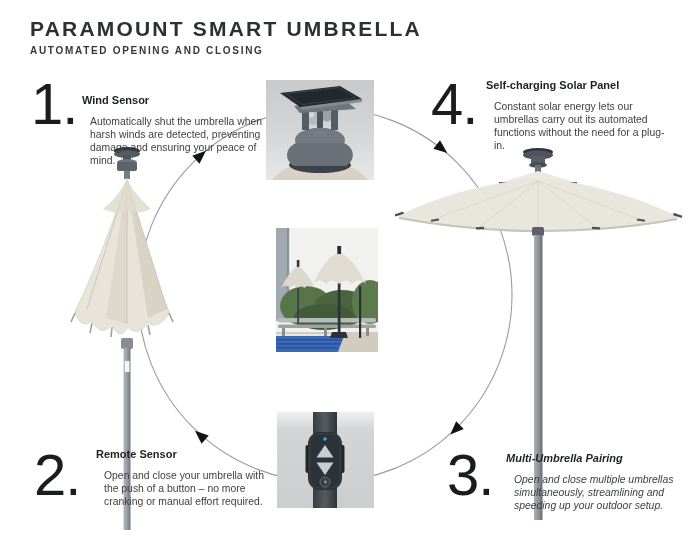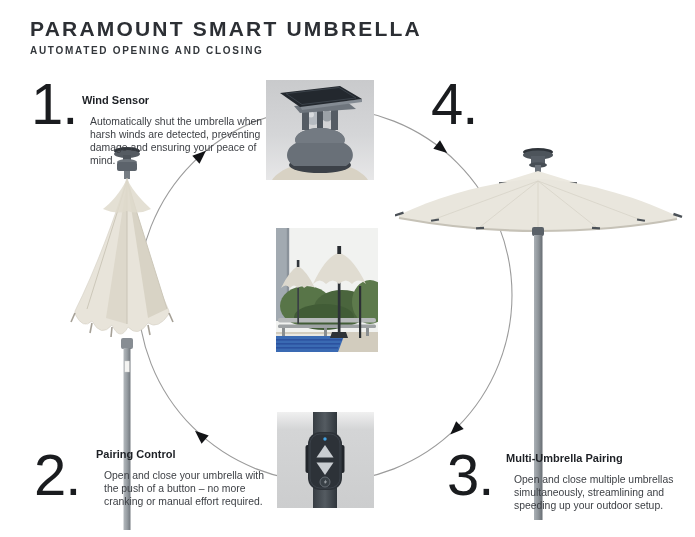--- a/index.html
+++ b/index.html
@@ -19,21 +19,21 @@
   .cycle { position:absolute; left:0; top:0; }
 
   
   .fnum { position:absolute; font-size:58px; font-weight:300; color:#1a1c1f; line-height:1.04; letter-spacing:-1px; }
   .fblock { position:absolute; width:190px; }
   .ftitle { margin:0 0 3px 0; font-size:11px; font-weight:700; color:#1d2025; line-height:1.15; }
   .fdesc { margin:8px; font-size:10.4px; color:#3c3f44; line-height:1.26; }
   #f1n { left:31px;  top:74px; }   #f1t { left:82px;  top:94px;  }
   #f4n { left:431px; top:74px; }   #f4t { left:486px; top:79px;  width:192px; }
   #f2n { left:34px;  top:445px; }  #f2t { left:96px;  top:448px; }
-  #f3n { left:447px; top:445px; }  #f3t { left:506px; top:452px; width:178px; }
+  #f3n { left:447px; top:445px; }  #f3t { left:506px; top:452px; width:178px;font-style:italic; }
 
   
   .top-box    { left:266px; top:80px;  width:108px; height:100px; background:linear-gradient(180deg,#c9cacc 0%,#d5d6d8 55%,#e7e7e8 100%); }
   .photo-box  { left:276px; top:228px; width:102px; height:124px; }
   .bottom-box { left:277px; top:412px; width:97px;  height:96px;  background:linear-gradient(180deg,#f0f0f0 0%,#d4d5d6 18%,#cccdce 100%); }
   .left-umb   { left:62px;  top:143px; }
   .right-umb  { left:395px; top:145px; }
 </style>
 </head>
 <body>
@@ -203,24 +203,28 @@
     <h2 class="subtitle">AUTOMATED OPENING AND CLOSING</h2>
   </div>
 
   <div class="fnum" id="f1n">1.</div>
   <div class="fblock" id="f1t">
     <h3 class="ftitle">Wind Sensor</h3>
     <p class="fdesc">Automatically shut the umbrella when harsh winds are detected, preventing damage and ensuring your peace of mind.</p>
   </div>
 
   <div class="fnum" id="f4n">4.</div>
+  <div class="fblock" id="f4t">
+    <h3 class="ftitle">Self-charging Solar Panel</h3>
+    <p class="fdesc">Constant solar energy lets our umbrellas carry out its automated functions without the need for a plug-in.</p>
+  </div>
 
   <div class="fnum" id="f2n">2.</div>
   <div class="fblock" id="f2t">
-    <h3 class="ftitle">Pairing Control</h3>
+    <h3 class="ftitle">Remote Sensor</h3>
     <p class="fdesc">Open and close your umbrella with the push of a button – no more cranking or manual effort required.</p>
   </div>
 
   <div class="fnum" id="f3n">3.</div>
   <div class="fblock" id="f3t">
     <h3 class="ftitle">Multi-Umbrella Pairing</h3>
     <p class="fdesc">Open and close multiple umbrellas simultaneously, streamlining and speeding up your outdoor setup.</p>
   </div>
 
 </div>

